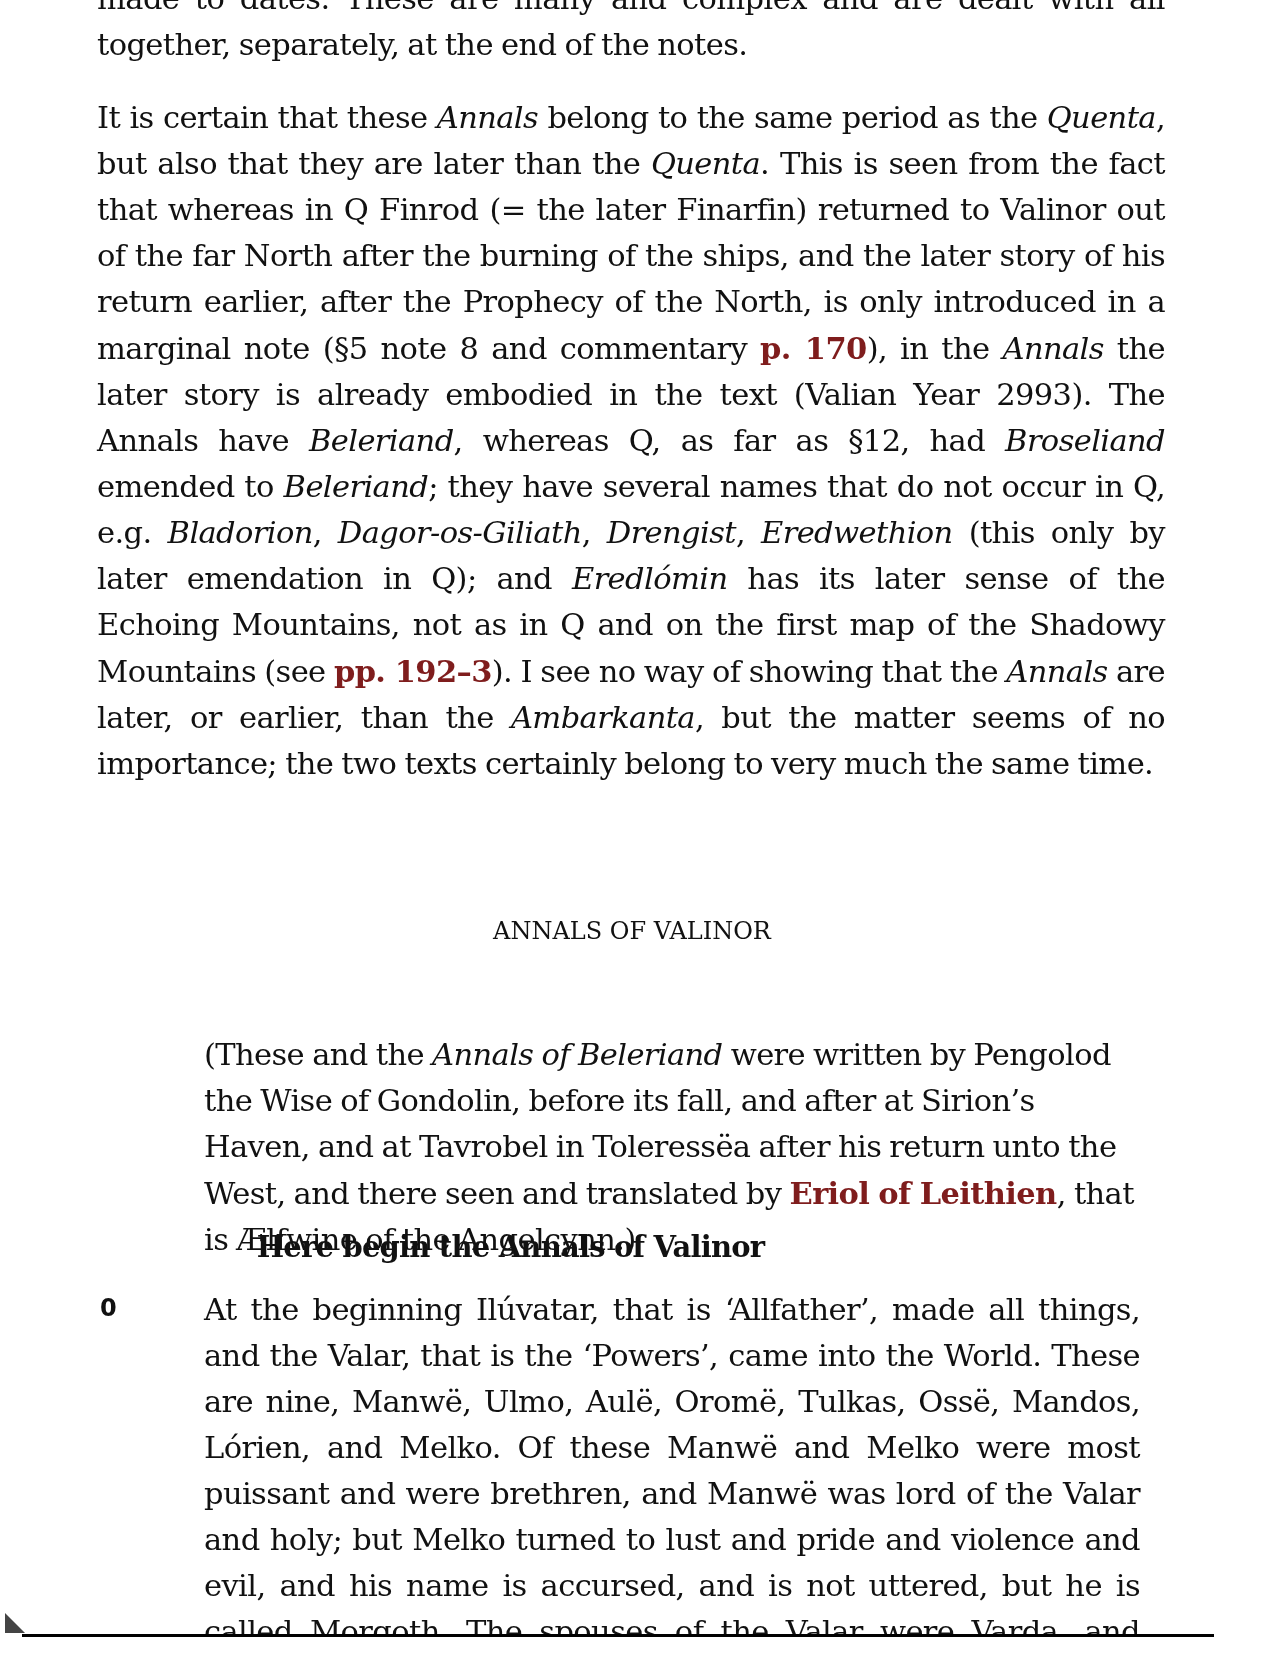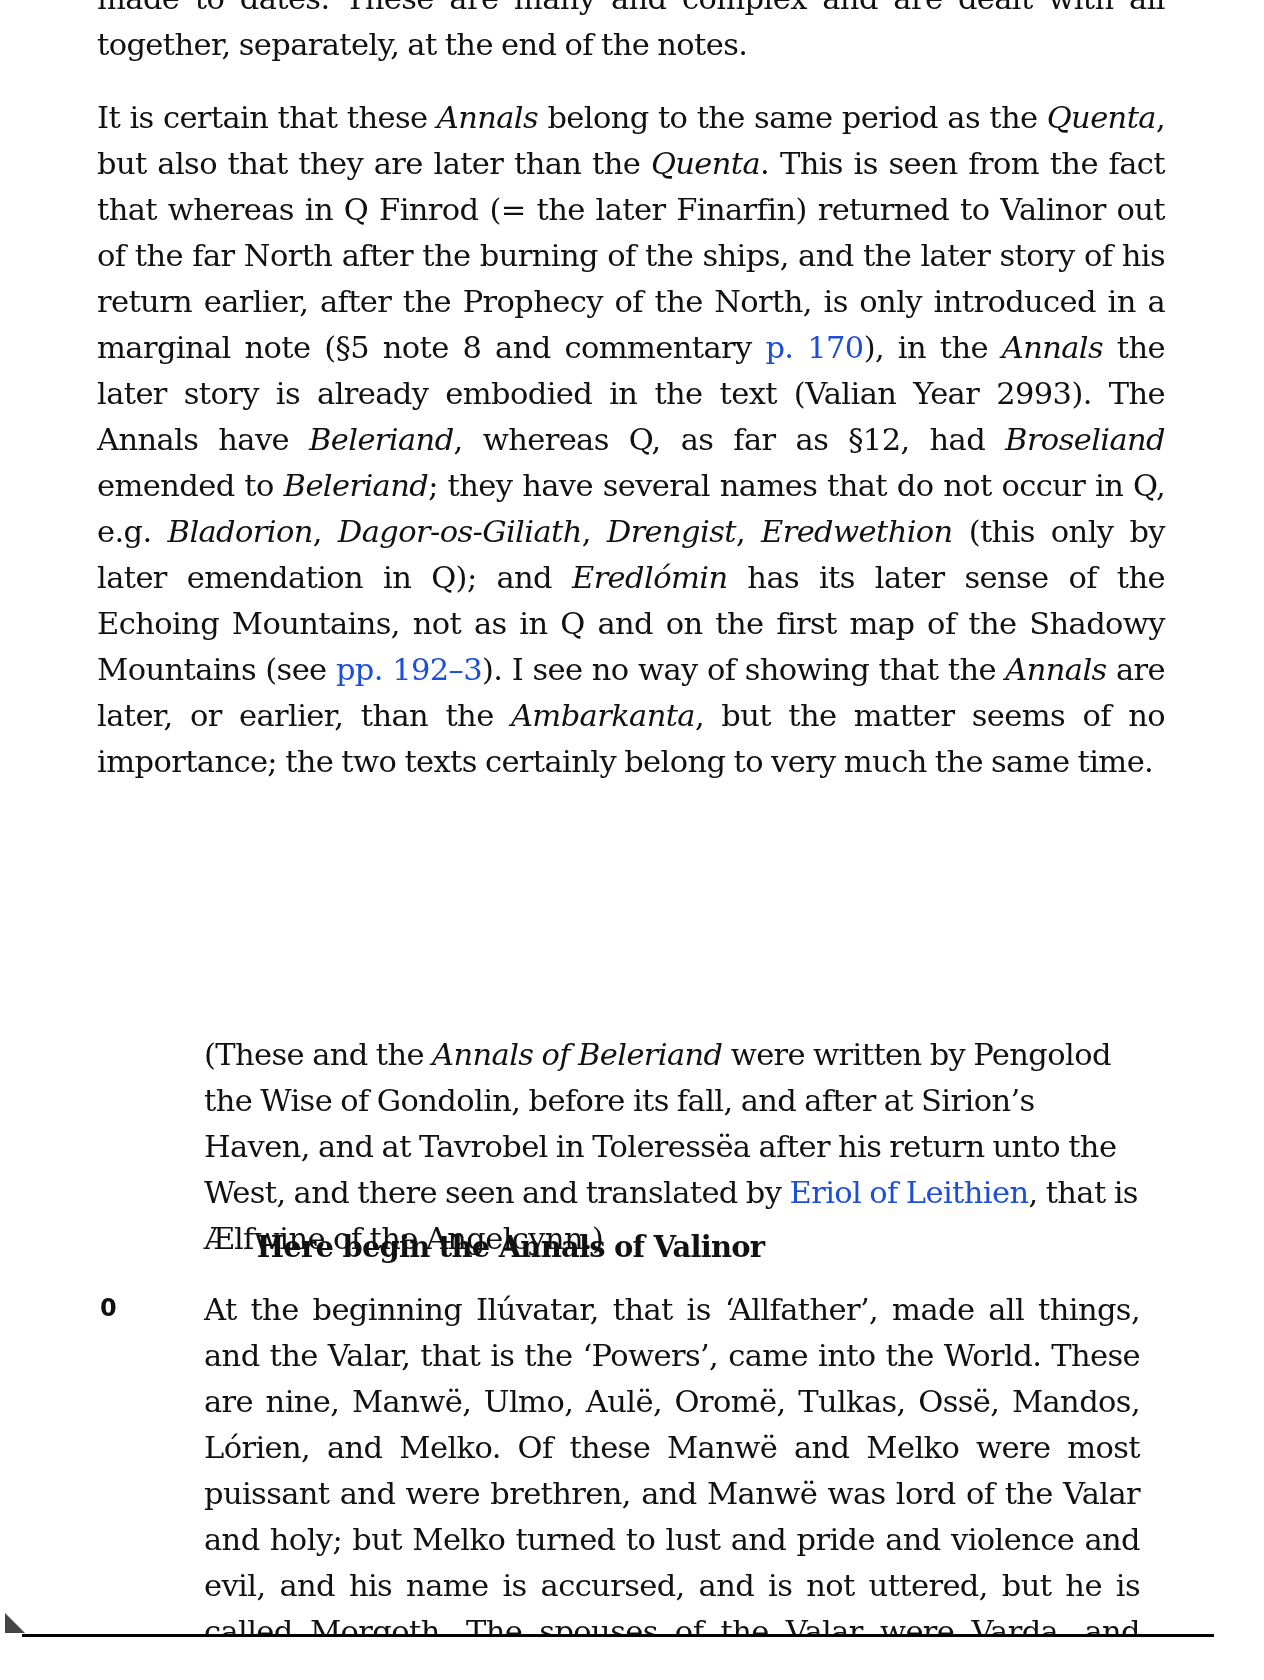--- a/index.html
+++ b/index.html
@@ -3,21 +3,21 @@
 <meta charset="utf-8">
 <style>
   html, body { margin:0; padding:0; background:#ffffff; }
   body { width:1264px; height:1680px; position:relative; overflow:hidden; color:#111; font-family:"DejaVu Serif", serif; }
   .page { position:absolute; left:0; top:0; width:1264px; height:1636px; overflow:hidden; }
   .text { position:absolute; left:97px; width:1068px; font-size:30.5px; line-height:46px; text-align:justify; letter-spacing:-0.6px; word-spacing:-1px; }
   .text p { margin:0; }
   .p-top { top:-24px; }
   .p1 { top:95px; }
   .p2 { top:767px; }
-  .link { color:#1d4ed8; }
+  .link { color:#7f1d1d;font-weight:bold; }
   i { }
   .heading-caps { position:absolute; top:917px; left:0; width:1264px; text-align:center; font-size:24px; letter-spacing:0; }
   .intro { position:absolute; left:204px; width:936px; top:1032px; font-size:30.5px; line-height:46px; letter-spacing:-0.6px; word-spacing:-1px; }
   .intro p { margin:0; }
   .bold-heading { position:absolute; top:1230px; left:0; width:1007px; text-align:center; font-weight:bold; font-size:29px; letter-spacing:-0.8px;margin-left:7px; }
   .para-num { position:absolute; left:100px; top:1294px; font-family:"DejaVu Sans", sans-serif; font-weight:bold; font-size:24px; }
   .annal { position:absolute; left:204px; width:936px; top:1287px; font-size:30.5px; line-height:46px; text-align:justify; letter-spacing:-0.6px; word-spacing:-1px; }
   .annal p { margin:0; }
   .marker { position:absolute; left:5px; top:1613px; width:0; height:0; border-left:20px solid #444; border-top:20px solid transparent; }
   .separator { position:absolute; left:22px; right:50px; top:1634px; height:3px; background:#000; }
@@ -32,20 +32,21 @@
     <p>made to dates. These are many and complex and are dealt with all together, separately, at the end of the notes.</p>
   </div>
 
   <div class="text p1">
     <p>
       <span>It is certain that these </span><i>Annals</i><span> belong to the same period as the </span><i>Quenta</i><span>, but also that they are later than the </span><i>Quenta</i><span>. This is seen from the fact that whereas in Q Finrod (= the later Finarfin) returned to Valinor out of the far North after the burning of the ships, and the later story of his return earlier, after the Prophecy of the North, is only introduced in a marginal note (§5 note 8 and commentary </span><span class="link">p. 170</span><span>), in the </span><i>Annals</i><span> the later story is already embodied in the text (Valian Year 2993). The Annals have </span><i>Beleriand</i><span>, whereas Q, as far as §12, had </span><i>Broseliand</i><span> emended to </span><i>Beleriand</i><span>; they have several names that do not occur in Q, e.g. </span><i>Bladorion</i><span>, </span><i>Dagor-os-Giliath</i><span>, </span><i>Drengist</i><span>, </span><i>Eredwethion</i><span> (this only by later emendation in Q); and </span><i>Eredlómin</i><span> has its later sense of the Echoing Mountains, not as in Q and on the first map of the Shadowy Mountains (see </span><span class="link">pp. 192–3</span><span>). I see no way of showing that the </span><i>Annals</i><span> are later, or earlier, than the </span><i>Ambarkanta</i><span>, but the matter seems of no importance; the two texts certainly belong to very much the same time.</span>
     </p>
   </div>
 
 
+  <div class="heading-caps">ANNALS OF VALINOR</div>
 
   <div class="intro">
     <p>
       <span>(These and the </span><i>Annals of Beleriand</i><span> were written by Pengolod the Wise of Gondolin, before its fall, and after at Sirion’s Haven, and at Tavrobel in Toleressëa after his return unto the West, and there seen and translated by </span><span class="link">Eriol of Leithien</span><span>, that is Ælfwine of the Angelcynn.)</span>
     </p>
   </div>
 
   <div class="bold-heading">Here begin the Annals of Valinor</div>
 
   <div class="para-num">0</div>

